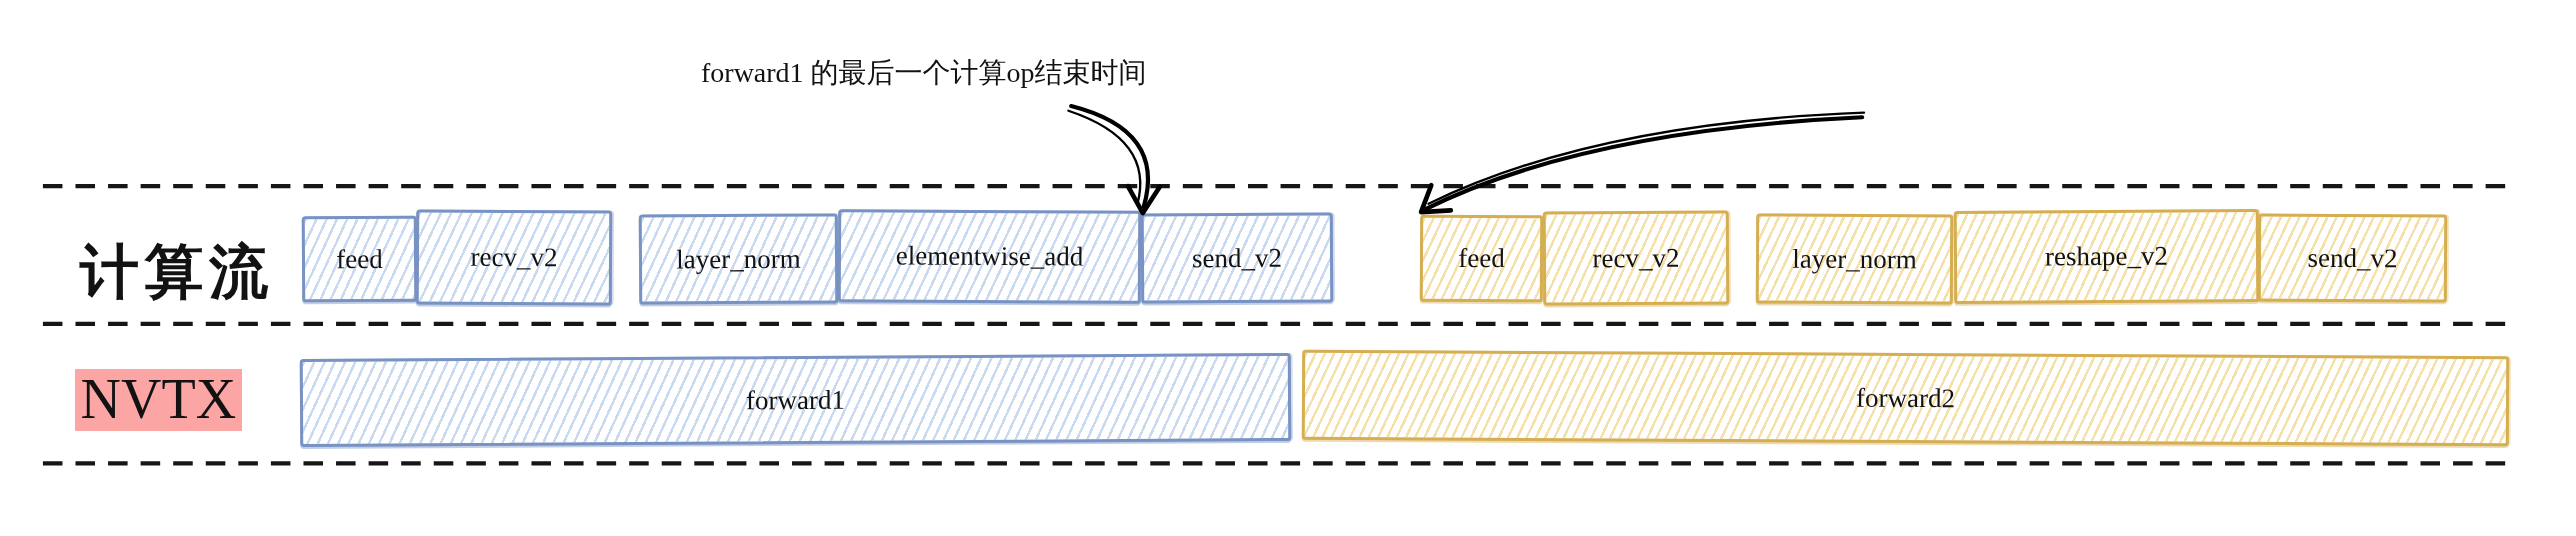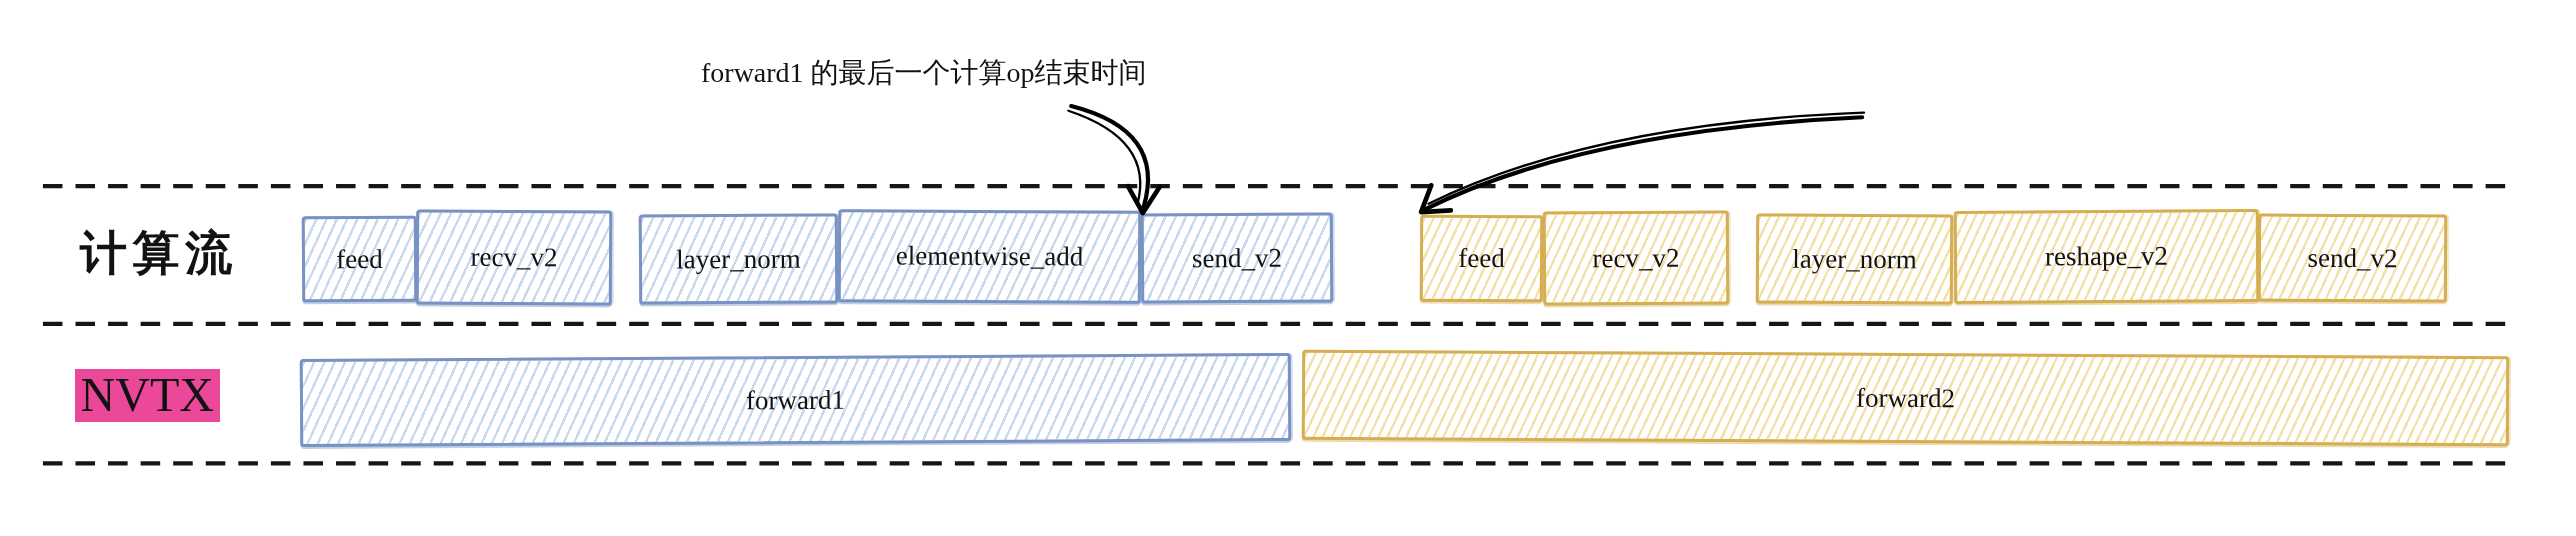--- a/index.html
+++ b/index.html
@@ -5,29 +5,29 @@
   html,body { margin:0; padding:0; background:#ffffff; }
   .stage {
     position:relative; width:2576px; height:536px;
     background:#ffffff; overflow:hidden;
     font-family:"Liberation Serif", serif;
     color:#121212;
   }
   .overlay { position:absolute; left:0; top:0; width:2576px; height:536px; pointer-events:none; }
 
   .lane-label-compute {
-    position:absolute; left:80px; top:222px; width:168px;
+    position:absolute; left:80px; top:233px; width:168px;
     font-family:"Liberation Sans", sans-serif;
-    font-size:47px; font-weight:bold; letter-spacing:5.6px; white-space:nowrap;
+    font-size:59px; font-weight:bold; letter-spacing:5.6px; white-space:nowrap;
   }
   .lane-label-nvtx {
     position:absolute; left:75px; top:369px;
     font-family:"Liberation Serif", serif;
-    font-size:48px; font-weight:500; white-space:nowrap;
-    background:#ec4899; padding:0 5.6px; line-height:1.1;
+    font-size:56px; font-weight:500; white-space:nowrap;
+    background:#fca5a5; padding:0 5.6px; line-height:1.1;
   }
 
   .anno {
     position:absolute; top:54px; font-size:28px; white-space:nowrap;
     font-family:"Liberation Serif", serif;
   }
   .anno1 { left:701px; }
   .anno2 { left:1516px; }
 
   .op, .range {

